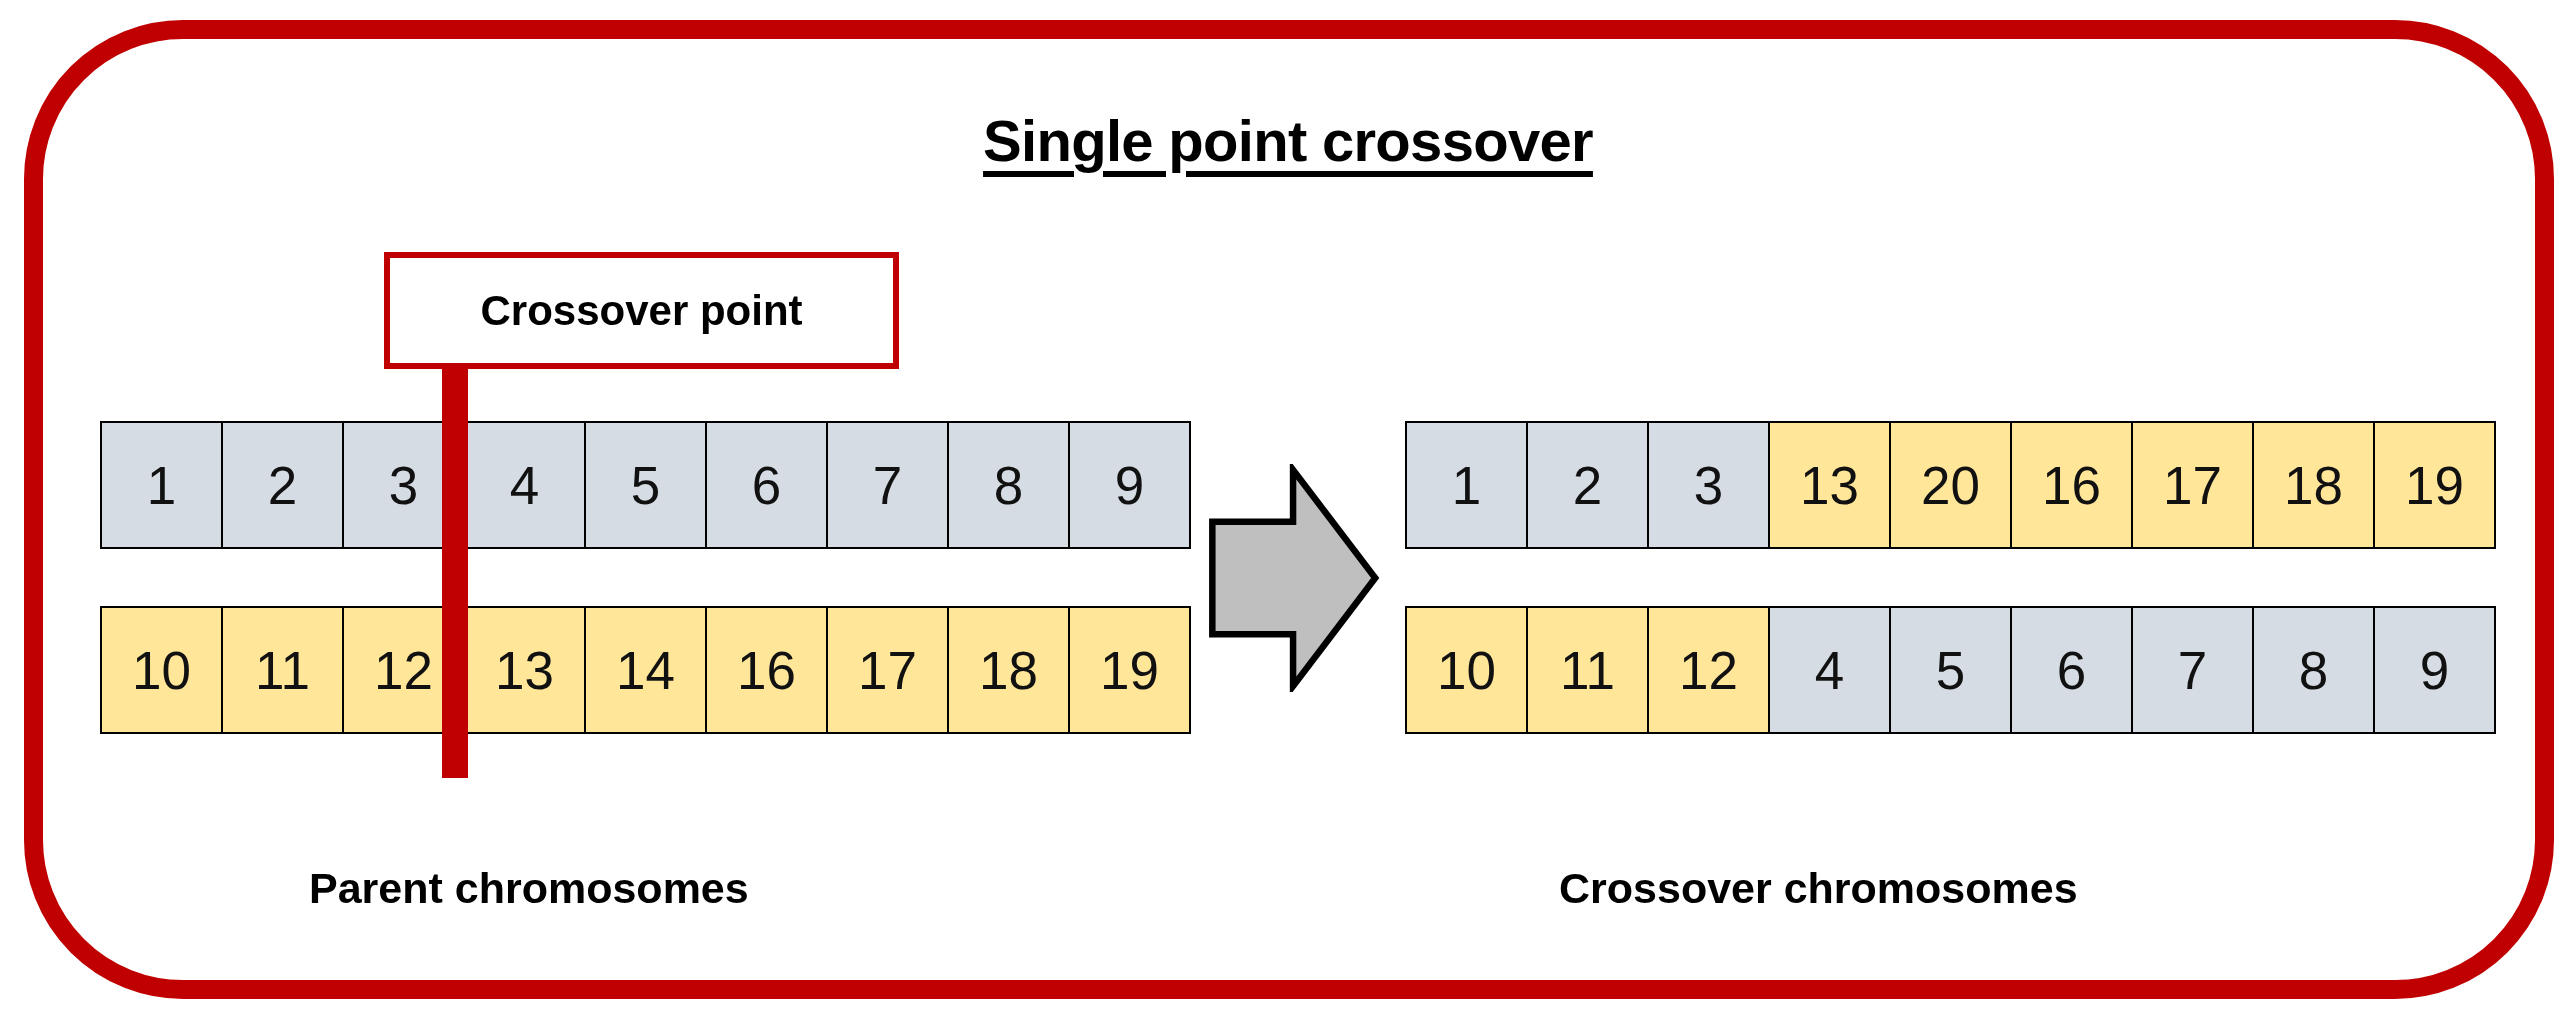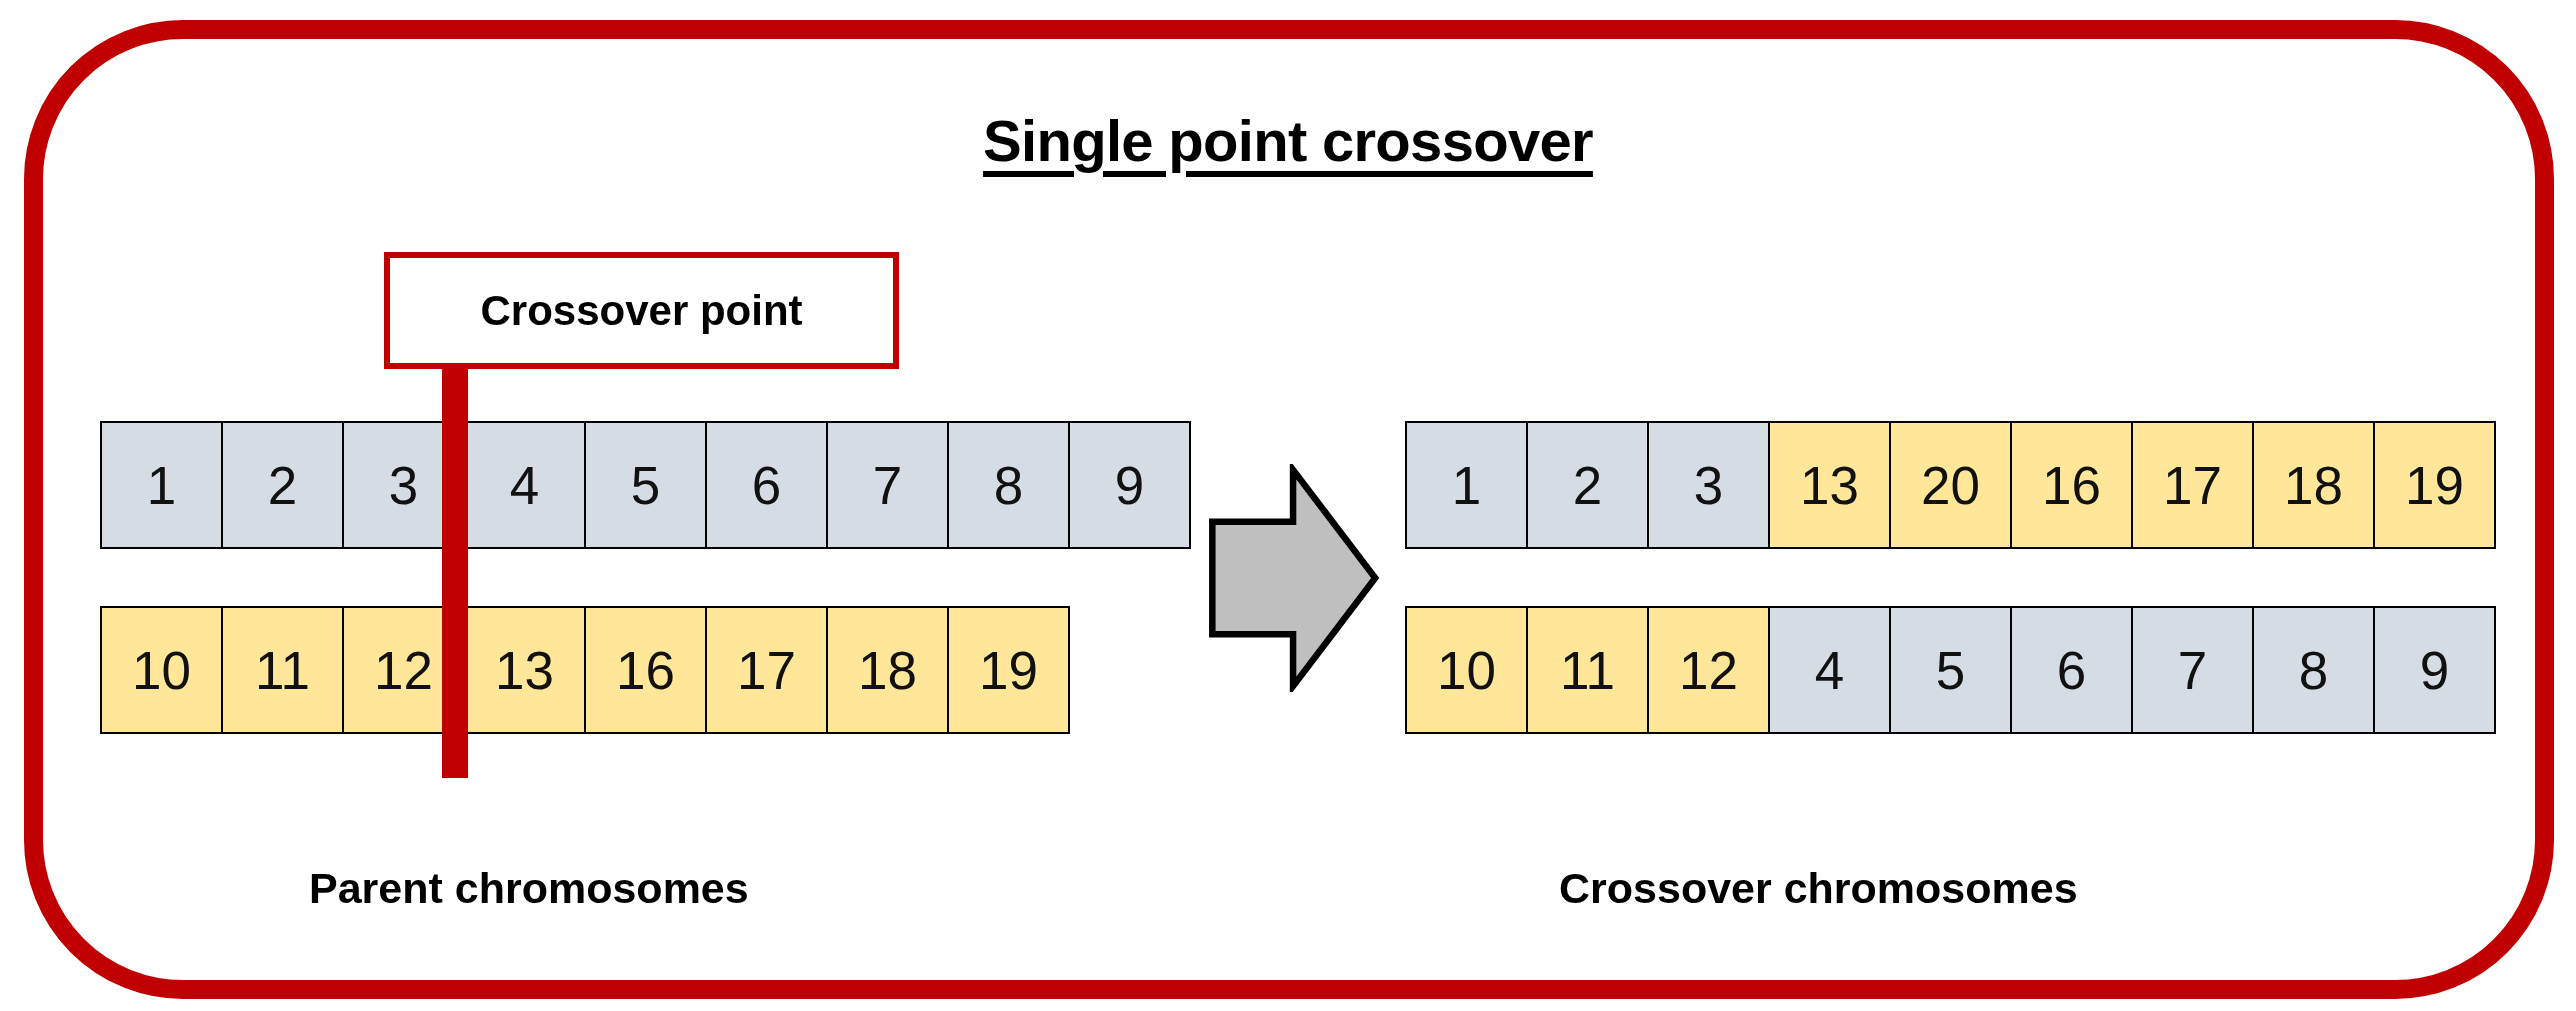--- a/index.html
+++ b/index.html
@@ -138,20 +138,21 @@
       <div class="cell gray">7</div>
       <div class="cell gray">8</div>
       <div class="cell gray">9</div>
     </div>
 
   <div class="chromo-row row-parent-bottom">
       <div class="cell yellow">10</div>
       <div class="cell yellow">11</div>
       <div class="cell yellow">12</div>
       <div class="cell yellow">13</div>
+      <div class="cell yellow">14</div>
       <div class="cell yellow">16</div>
       <div class="cell yellow">17</div>
       <div class="cell yellow">18</div>
       <div class="cell yellow">19</div>
     </div>
 
   <div class="arrow-wrap">
     <svg width="173" height="228" viewBox="0 0 240 316" xmlns="http://www.w3.org/2000/svg">
       <polygon points="6,80 118,80 118,8 232,158 118,308 118,236 6,236" fill="#bfbfbf" stroke="#000000" stroke-width="9" stroke-linejoin="miter"></polygon>
     </svg>

